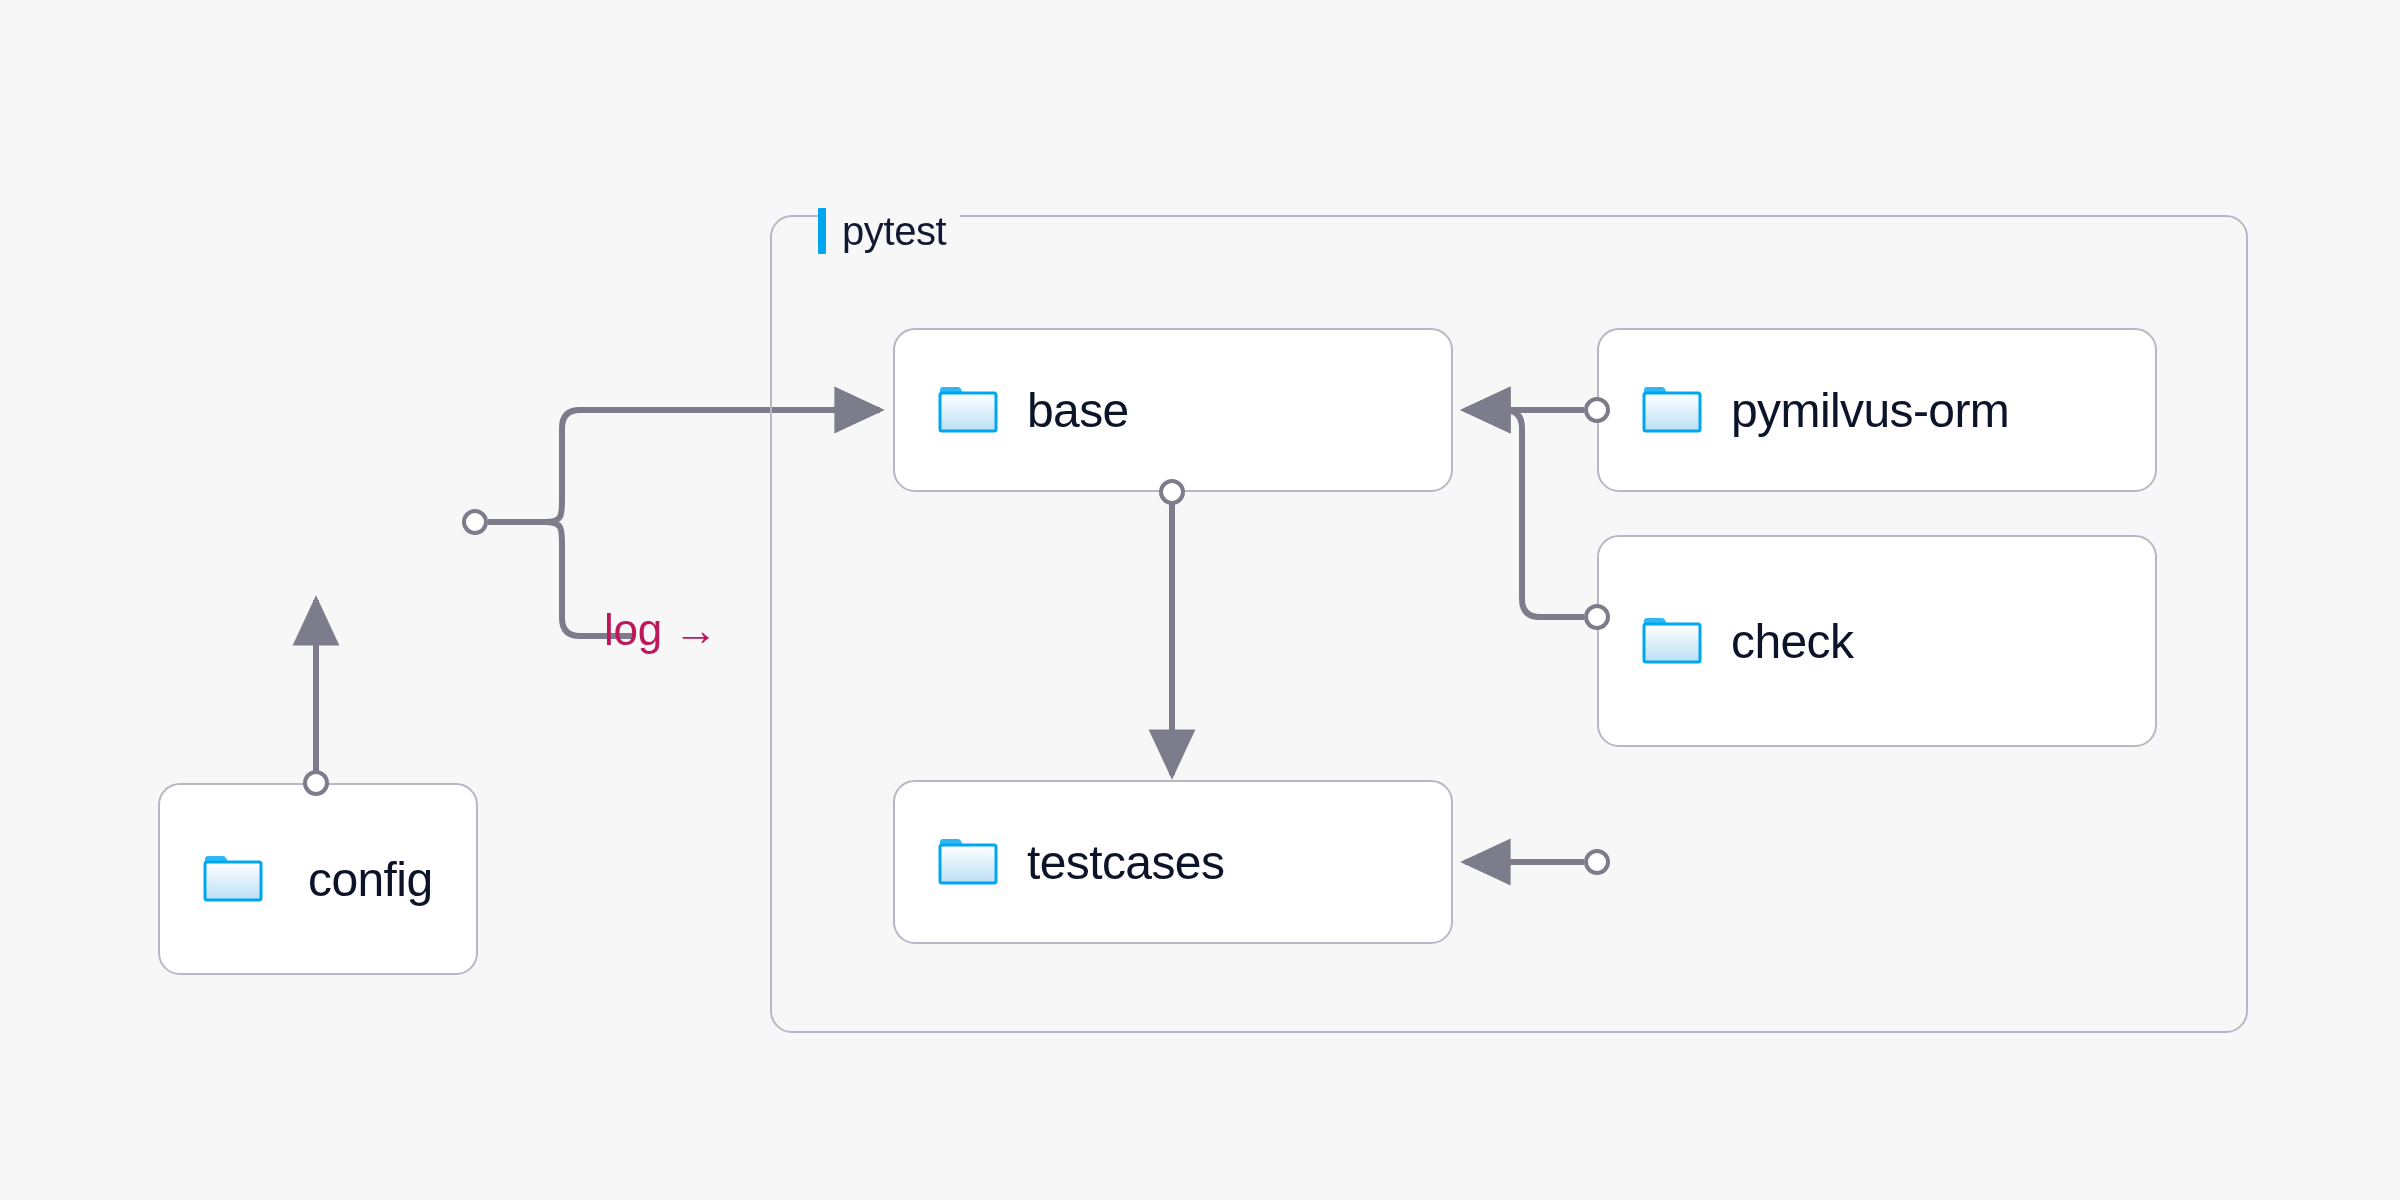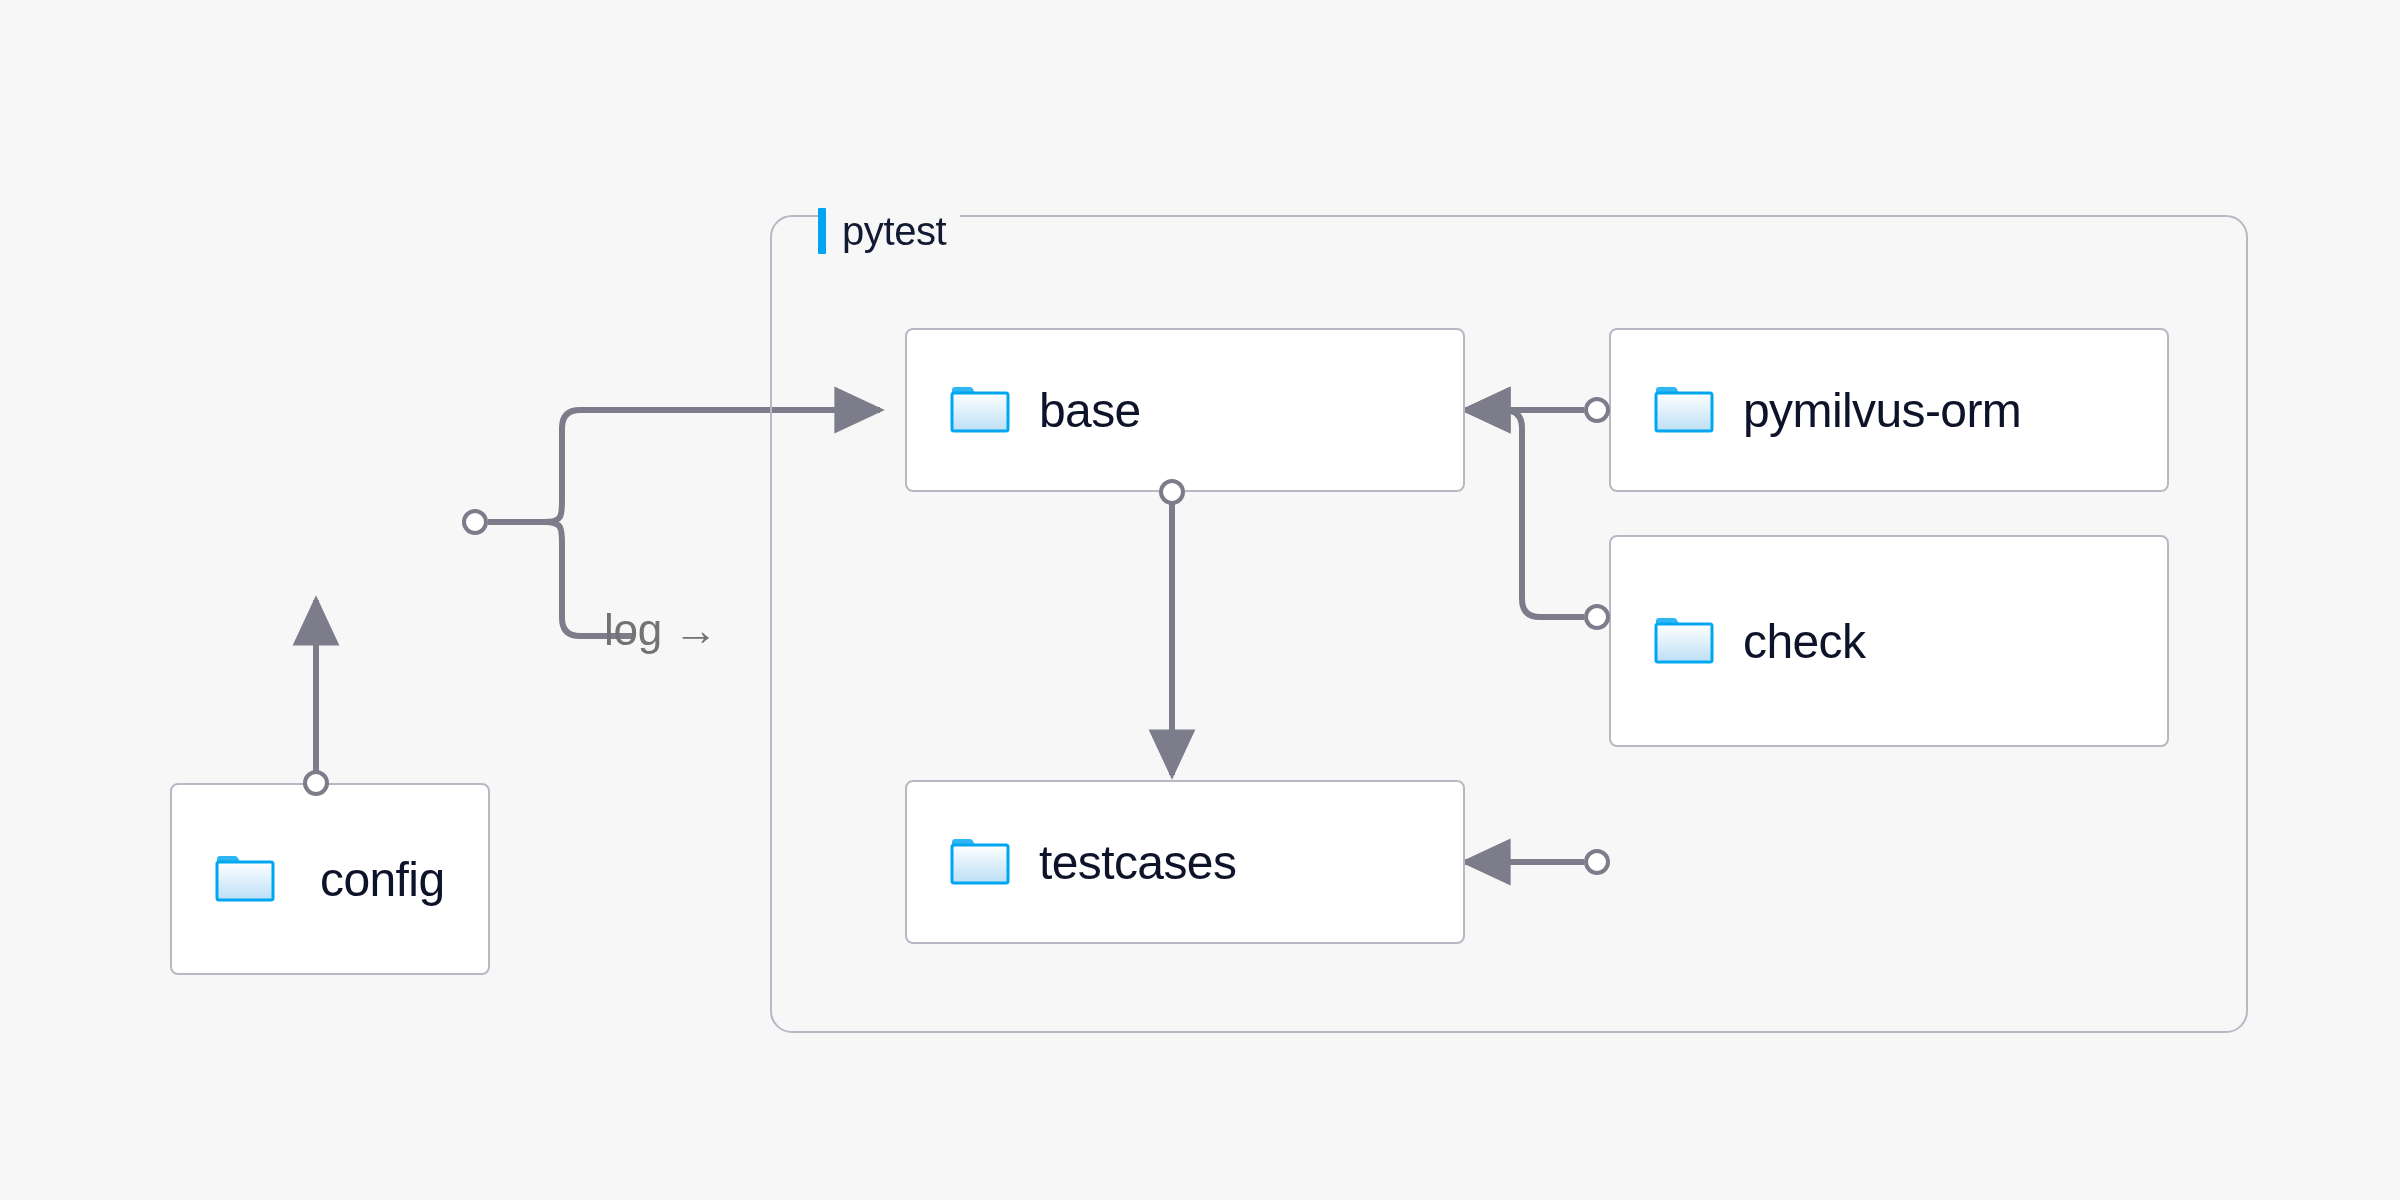--- a/index.html
+++ b/index.html
@@ -50,26 +50,25 @@
     color: #121a33;
     letter-spacing: -0.4px;
     white-space: nowrap;
   }
   
   .node {
     position: absolute;
     box-sizing: border-box;
     background: #ffffff;
     border: 2px solid #b9b7c4;
-    border-radius: 8px;
+    border-radius: 22px;
     display: flex;
     align-items: center;
     padding-left: 42px;
     gap: 28px;
-    margin-left: 12px;
   }
   .node-label {
     font-size: 48px;
     color: #0d1329;
     letter-spacing: -0.6px;
     white-space: nowrap;
   }
   
   .folder-icon {
     width: 62px;
@@ -84,21 +83,21 @@
     height: 26px;
     box-sizing: border-box;
     border: 4px solid #7c7c8a;
     border-radius: 50%;
     background: #ffffff;
   }
   
   .edge-label {
     position: absolute;
     font-size: 44px;
-    color: #737373;
+    color: #be185d;
     letter-spacing: -0.3px;
     white-space: nowrap;
   }
 </style>
 </head>
 <body>
 
 <div id="stage">
 
   <svg id="edge-layer" viewBox="0 0 2400 1200">

